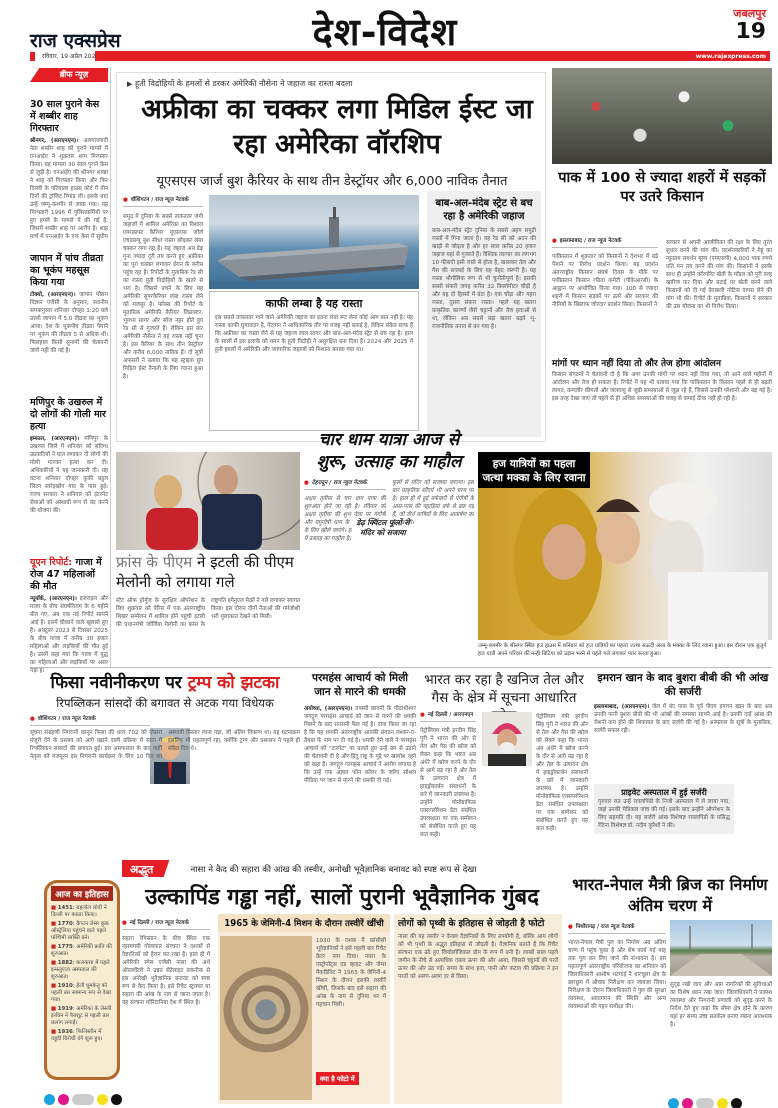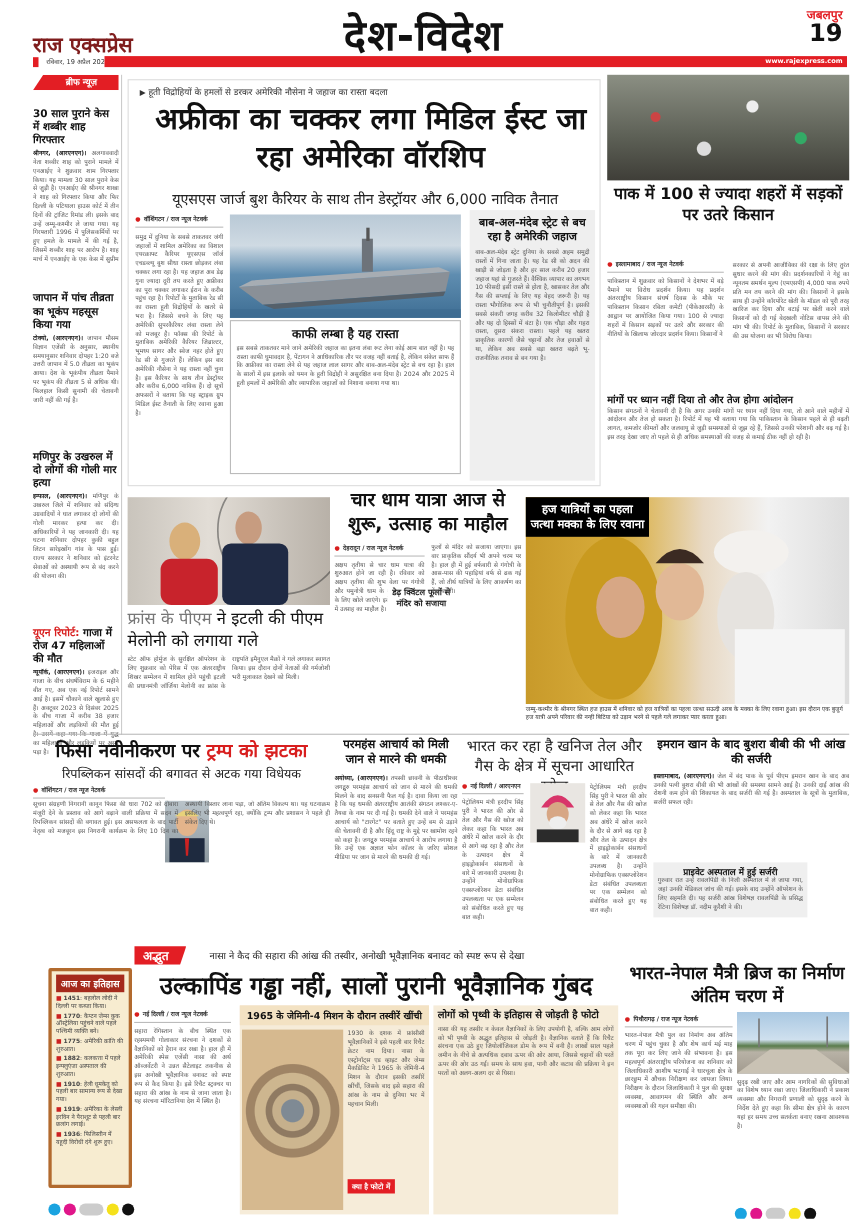--- a/index.html
+++ b/index.html
@@ -12,41 +12,41 @@
 .hd{font-family:"DejaVu Sans",sans-serif;font-weight:bold;color:#111}
 .red{color:#d81e1e}
 .photo{overflow:hidden}
 .dot{display:inline-block;width:11px;height:11px;border-radius:50%;margin-right:3px}
 .vrule{position:absolute;width:1px;background:#ccc}
 </style>
 </head>
 <body>
 
 <div class="abs" style="left:0;top:0;width:778px;height:62px;">
-  <div class="abs hd" style="left:30px;top:27px;font-size:19px;color:#7f1d1d;">राज एक्सप्रेस</div>
+  <div class="abs hd" style="left:30px;top:27px;font-size:19px;color:#0f172a;">राज एक्सप्रेस</div>
   <div class="abs" style="left:30px;top:52px;width:5px;height:9px;background:#e31e24;"></div>
   <div class="abs" style="left:42px;top:52px;font-size:6px;color:#333;">रविवार, 19 अप्रैल 2026</div>
   <div class="abs hd" style="left:265px;top:4px;width:240px;text-align:center;font-size:38px;letter-spacing:1px;">देश-विदेश</div>
   <div class="abs" style="left:95px;top:51px;width:675px;height:10px;background:#e31e24;"></div>
   <div class="abs hd" style="right:12px;top:5px;font-size:11px;color:#e31e24;">जबलपुर</div>
   <div class="abs hd" style="right:12px;top:18px;font-size:22px;">19</div>
   <div class="abs" style="right:12px;top:52px;font-size:6px;color:#fff;font-weight:bold;">www.rajexpress.com</div>
 </div>
 
 <div class="abs" style="left:30px;top:68px;width:78px;height:600px;">
   <div style="position:relative;height:14px;background:#e31e24;clip-path:polygon(12% 0,100% 0,100% 100%,0 100%);">
     <div style="color:#fff;font-weight:bold;font-size:8px;text-align:center;line-height:14px;padding-left:10px;">ब्रीफ न्यूज़</div>
   </div>
 
   <div style="margin-top:16px;">
     <div class="hd" style="font-size:9.5px;line-height:12px;">30 साल पुराने केस में शब्बीर शाह गिरफ्तार</div>
     <div class="bodytext" style="height:104px;margin-top:2px;"><b style="color:#222">श्रीनगर, (आरएनएन)।</b> <span>अलगाववादी नेता शब्बीर शाह को पुराने मामले में एनआईए ने शुक्रवार शाम गिरफ्तार किया। यह मामला 30 साल पुराने केस से जुड़ी है। एनआईए की श्रीनगर शाखा ने शाह को गिरफ्तार किया और फिर दिल्ली के पटियाला हाउस कोर्ट में तीन दिनों की ट्रांजिट रिमांड ली। इसके बाद उन्हें जम्मू-कश्मीर ले जाया गया। यह गिरफ्तारी 1996 में पुलिसकर्मियों पर हुए हमले के मामले में की गई है, जिसमें शब्बीर शाह पर आरोप है। शाह मार्च में एनआईए के एक केस में सुप्रीम कोर्ट से जमानत मिल चुकी थी।</span></div>
   </div>
 
-  <div style="margin-top:26px;">
+  <div style="margin-top:12px;">
     <div class="hd" style="font-size:9.5px;line-height:12px;">जापान में पांच तीव्रता का भूकंप महसूस किया गया</div>
     <div class="bodytext" style="height:96px;margin-top:2px;"><b style="color:#222">टोक्यो, (आरएनएन)।</b> <span>जापान मौसम विज्ञान एजेंसी के अनुसार, स्थानीय समयानुसार शनिवार दोपहर 1:20 बजे उत्तरी जापान में 5.0 तीव्रता का भूकंप आया। देश के भूकंपीय तीव्रता पैमाने पर भूकंप की तीव्रता 5 से अधिक थी। फिलहाल किसी सुनामी की चेतावनी जारी नहीं की गई है।</span></div>
   </div>
 
   <div style="margin-top:10px;">
     <div class="hd" style="font-size:9.5px;line-height:12px;">मणिपुर के उखरुल में दो लोगों की गोली मार हत्या</div>
     <div class="bodytext" style="height:112px;margin-top:2px;"><b style="color:#222">इम्फाल, (आरएनएन)।</b> <span>मणिपुर के उखरुल जिले में शनिवार को संदिग्ध उग्रवादियों ने घात लगाकर दो लोगों की गोली मारकर हत्या कर दी। अधिकारियों ने यह जानकारी दी। यह घटना शनिवार दोपहर कुकी बहुल लिटन सारेइखोंग गांव के पास हुई। राज्य सरकार ने शनिवार को इंटरनेट सेवाओं को अस्थायी रूप से बंद करने की योजना की।</span></div>
   </div>
 
   <div style="margin-top:10px;">
@@ -119,21 +119,21 @@
   </div>
   <div class="abs hd" style="left:0;top:100px;width:184px;font-size:15px;line-height:20px;font-weight:normal;">
     <span style="color:#777">फ्रांस के पीएम</span> <span>ने इटली की पीएम मेलोनी को लगाया गले</span>
   </div>
   <div class="abs" style="left:0;top:144px;width:184px;">
 
     <div class="bodytext" style="height:64px;column-count:2;column-gap:6px;">स्टेट ऑफ होर्मुज के सुरक्षित ऑपरेशन के लिए शुक्रवार को पेरिस में एक अंतरराष्ट्रीय शिखर सम्मेलन में शामिल होने पहुंची इटली की प्रधानमंत्री जॉर्जिया मेलोनी का फ्रांस के राष्ट्रपति इमैनुएल मैक्रों ने गले लगाकर स्वागत किया। इस दौरान दोनों नेताओं की गर्मजोशी भरी मुलाकात देखने को मिली।</div>
   </div>
 </div>
 
-<div class="abs" style="left:304px;top:444px;width:170px;height:212px;">
+<div class="abs" style="left:304px;top:428px;width:170px;height:212px;font-style:italic;">
   <div class="abs hd" style="left:0;top:0;width:170px;text-align:center;font-size:17px;line-height:22px;">
     <span>चार धाम यात्रा आज से शुरू, उत्साह का माहौल</span>
   </div>
   <div class="abs" style="left:0;top:50px;width:82px;">
     <div class="dateline rule" style="padding-bottom:3px;font-size:5.5px;">देहरादून / राज न्यूज नेटवर्क</div>
     <div class="bodytext" style="height:150px;margin-top:4px;">अक्षय तृतीया से चार धाम यात्रा की शुरुआत होने जा रही है। रविवार को अक्षय तृतीया की शुभ वेला पर गंगोत्री और यमुनोत्री धाम के कपाट श्रद्धालुओं के लिए खोले जाएंगे। इसे लेकर पूरे प्रदेश में उत्साह का माहौल है।</div>
   </div>
   <div class="abs hd" style="left:48px;top:88px;width:62px;background:#fff;padding:2px;font-size:7.5px;line-height:10px;text-align:center;color:#222;">डेढ़ क्विंटल फूलों से मंदिर को सजाया</div>
   <div class="abs bodytext" style="left:88px;top:50px;width:82px;height:150px;">फूलों से मंदिर को सजाया जाएगा। इस बार प्राकृतिक सौंदर्य भी अपने चरम पर है। हाल ही में हुई बर्फबारी से गंगोत्री के आस-पास की पहाड़ियां बर्फ से ढक गई हैं, जो तीर्थ यात्रियों के लिए आकर्षण का केंद्र बनेंगी।</div>
 </div>
@@ -199,21 +199,21 @@
 
 <div class="abs" style="left:594px;top:670px;width:178px;height:185px;">
   <div class="abs hd" style="left:0;top:0;width:178px;text-align:center;font-size:10.5px;line-height:14px;">इमरान खान के बाद बुशरा बीबी की भी आंख की सर्जरी</div>
   <div class="abs bodytext" style="left:0;top:32px;width:178px;height:78px;"><b style="color:#222">इस्लामाबाद, (आरएनएन)।</b> <span>जेल में बंद पाक के पूर्व पीएम इमरान खान के बाद अब उनकी पत्नी बुशरा बीबी की भी आंखों की समस्या सामने आई है। उनकी दाईं आंख की रोशनी कम होने की शिकायत के बाद सर्जरी की गई है। अस्पताल के सूत्रों के मुताबिक, सर्जरी सफल रही।</span></div>
   <div class="abs" style="left:0;top:114px;width:140px;height:50px;background:#efefef;padding:2px 4px;">
     <div class="hd" style="font-size:8px;text-align:center;">प्राइवेट अस्पताल में हुई सर्जरी</div>
     <div class="bodytext" style="height:34px;">गुरुवार रात उन्हें रावलपिंडी के निजी अस्पताल में ले जाया गया, जहां उनकी मेडिकल जांच की गई। इसके बाद उन्होंने ऑपरेशन के लिए सहमति दी। यह सर्जरी आंख विशेषज्ञ रावलपिंडी के प्रसिद्ध रेटिना विशेषज्ञ डॉ. नदीम कुरैशी ने की।</div>
   </div>
 </div>
 
-<div class="abs" style="left:44px;top:880px;width:76px;height:200px;background:#f7ecd0;border:3px solid #b26a2e;border-radius:2px;padding:3px 4px;">
+<div class="abs" style="left:44px;top:880px;width:76px;height:200px;background:#f7ecd0;border:3px solid #b26a2e;border-radius:13px;padding:3px 4px;">
   <div style="background:#a52a1c;color:#fff;font-weight:bold;font-size:8.5px;text-align:center;padding:2px 0;margin-bottom:3px;">आज का इतिहास</div>
   <div style="font-size:5.4px;line-height:7px;color:#444;margin-bottom:2px;"><span style="color:#c22">■</span> <b>1451</b>: <span>बहलोल लोदी ने दिल्ली पर कब्जा किया।</span></div>
   <div style="font-size:5.4px;line-height:7px;color:#444;margin-bottom:2px;"><span style="color:#c22">■</span> <b>1770</b>: <span>कैप्टन जेम्स कुक ऑस्ट्रेलिया पहुंचने वाले पहले पश्चिमी व्यक्ति बने।</span></div>
   <div style="font-size:5.4px;line-height:7px;color:#444;margin-bottom:2px;"><span style="color:#c22">■</span> <b>1775</b>: <span>अमेरिकी क्रांति की शुरुआत।</span></div>
   <div style="font-size:5.4px;line-height:7px;color:#444;margin-bottom:2px;"><span style="color:#c22">■</span> <b>1882</b>: <span>कलकत्ता में पहले इन्फ्लुएंजा अस्पताल की शुरुआत।</span></div>
   <div style="font-size:5.4px;line-height:7px;color:#444;margin-bottom:2px;"><span style="color:#c22">■</span> <b>1910</b>: <span>हेली धूमकेतु को पहली बार सामान्य रूप से देखा गया।</span></div>
   <div style="font-size:5.4px;line-height:7px;color:#444;margin-bottom:2px;"><span style="color:#c22">■</span> <b>1919</b>: <span>अमेरिका के लेस्ली इरविन ने पैराशूट से पहली बार छलांग लगाई।</span></div>
   <div style="font-size:5.4px;line-height:7px;color:#444;margin-bottom:2px;"><span style="color:#c22">■</span> <b>1936</b>: <span>फिलिस्तीन में यहूदी विरोधी दंगे शुरू हुए।</span></div>
 </div>
 

